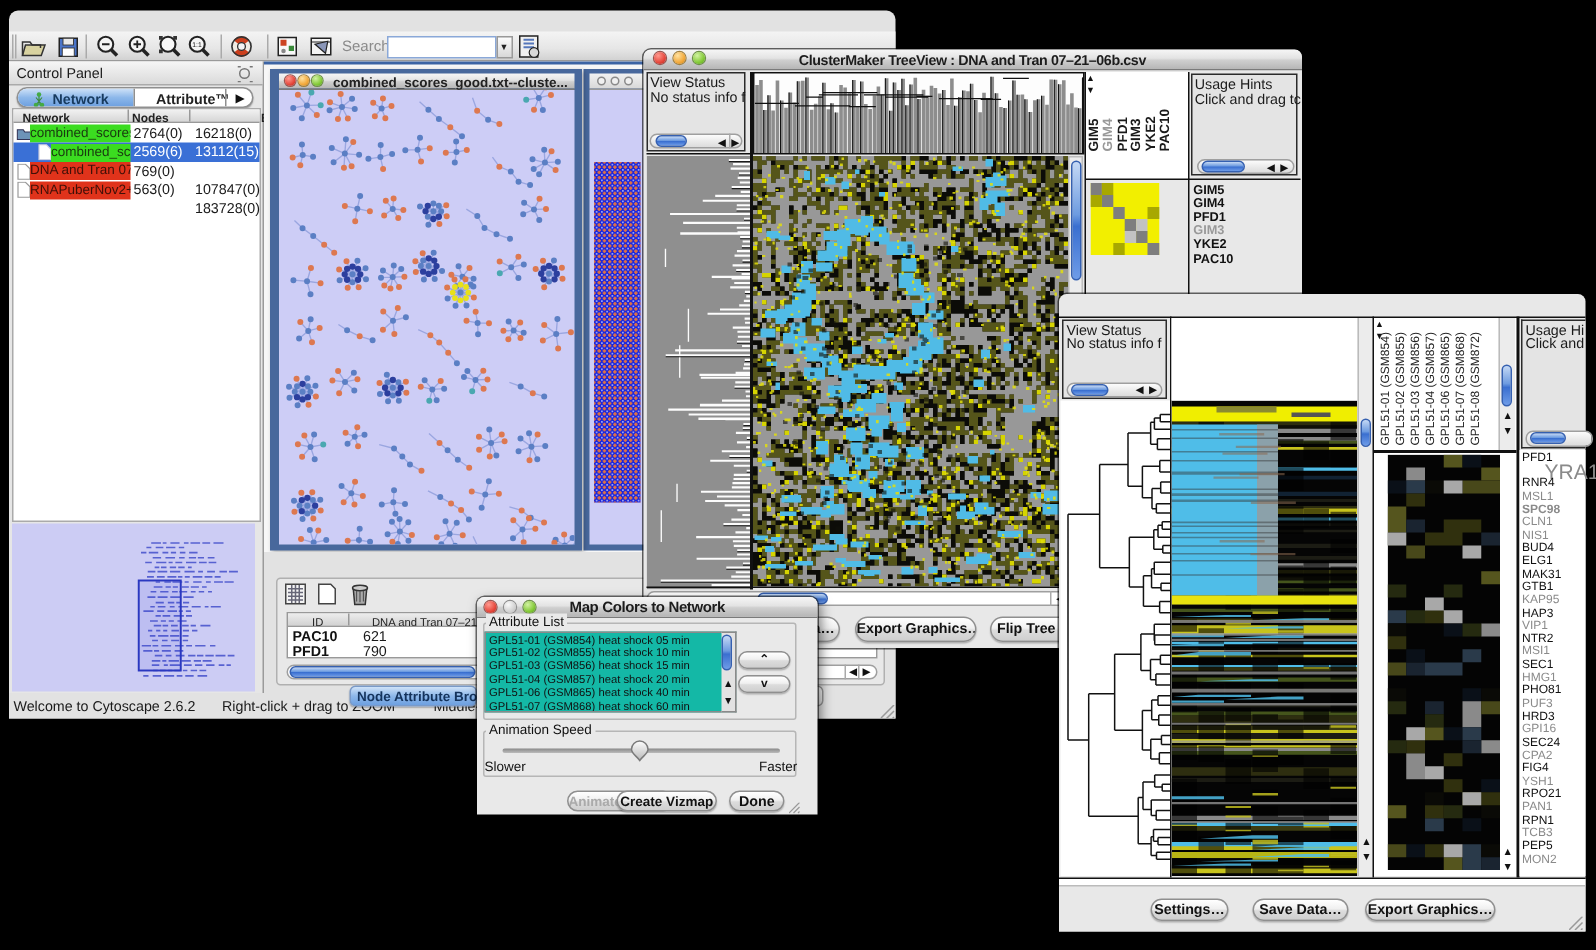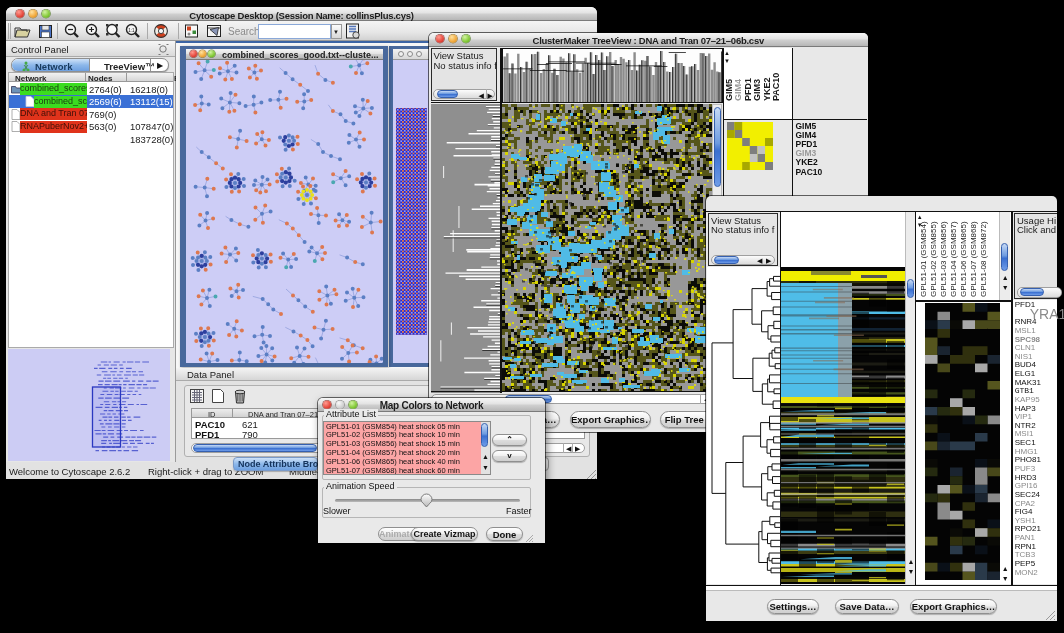--- a/index.html
+++ b/index.html
@@ -35,26 +35,20 @@
   .t9 { font-size:9px; color:#1a1a1a; }
   .t8 { font-size:8px; color:#1a1a1a; }
   .rot { transform:rotate(-90deg); transform-origin:left bottom; white-space:nowrap; }
 </style>
 </head>
 <body>
 
 <div class="abs" style="left:6px; top:7px; width:591px; height:472px; background:#e2e2e2;
   border-radius:6px 6px 0 0; box-shadow:0 0 0 1px rgba(0,0,0,0.55);">
 
-  <div class="tbar lights abs" style="left:0; top:0; width:100%; height:14px; border-radius:6px 6px 0 0;">
-    <i class="lr" style="left:10px;"></i>
-      <i class="lo" style="left:23px;"></i>
-      <i class="lg" style="left:36px;"></i>
-    <div class="tbar-title" style="padding-top:2.5px;">Cytoscape Desktop (Session Name: collinsPlus.cys)</div>
-  </div>
 
   <div class="abs" style="left:0; top:14px; width:100%; height:20px;
     background:linear-gradient(#f4f4f4,#e6e6e6 60%,#d2d2d2); border-bottom:1px solid #9a9a9a;">
     <svg class="abs" style="left:0;top:0" width="591" height="20" viewBox="0 0 591 20">
       <g stroke="#aaa" stroke-width="1">
           <path d="M2.5 2v16M4.5 2v16M51.5 2v16M141.5 2v16M172.5 2v16"></path>
         </g>
 
       <g transform="translate(8,4)">
         <path d="M1 12L3 5h13l-2.5 7z" fill="#d8d2a0" stroke="#333" stroke-width="1"></path>
@@ -150,21 +144,21 @@
       <div class="abs" style="left:0; top:0; width:78px; height:100%;
         background:linear-gradient(#cfe2f8,#8db8ea 50%,#6ea0e0); border-right:1px solid #8f8f8f;">
         <svg class="abs" style="left:9px; top:2px;" width="11" height="11">
           <path d="M5 2v7M3 4l4 5M7 4L3 9" stroke="#3a8a3a" stroke-width="0.8"></path>
           <circle cx="5" cy="2" r="1.5" fill="#44aa44"></circle>
             <circle cx="3" cy="9" r="1.5" fill="#44aa44"></circle>
             <circle cx="7" cy="9" r="1.5" fill="#44aa44"></circle>
         </svg>
         <span style="position:absolute; left:23px; top:2px; font-size:9.5px; font-weight:bold; color:#173a5e;">Network</span>
       </div>
-      <span style="position:absolute; left:92px; top:2px; font-size:9.5px; font-weight:bold; color:#222;">TreeView™</span>
+      <span style="position:absolute; left:92px; top:2px; font-size:9.5px; font-weight:bold; color:#222;">Attribute™</span>
       <div class="abs" style="left:138px; top:0; width:20px; height:100%; border-left:1px solid #8f8f8f;">
         <span style="position:absolute; left:6px; top:2.5px; font-size:8px; color:#111;">▶</span>
       </div>
     </div>
 
     <div class="abs" style="left:2px; top:31px; width:166px; height:276px; background:#fff; border:1px solid #aaa;">
       <div class="abs" style="left:0; top:0; width:100%; height:8.5px;
         background:linear-gradient(#f2f2f2,#d6d6d6); border-bottom:1px solid #999;">
         <span style="position:absolute; left:6px; top:0.5px; font-size:8px; font-weight:bold; color:#222;">Network</span>
         <span style="position:absolute; left:79px; top:0.5px; font-size:8px; font-weight:bold; color:#222;">Nodes</span>
@@ -245,23 +239,20 @@
           <path d="M15.2 18.9m-2.0,0a2.0,2.0 0 1,0 4.0,0a2.0,2.0 0 1,0 -4.0,0M9.5 12.0m-2.0,0a2.0,2.0 0 1,0 4.0,0a2.0,2.0 0 1,0 -4.0,0M18.6 10.3m-2.0,0a2.0,2.0 0 1,0 4.0,0a2.0,2.0 0 1,0 -4.0,0M50.5 12.6m-2.0,0a2.0,2.0 0 1,0 4.0,0a2.0,2.0 0 1,0 -4.0,0M33.7 13.5m-2.0,0a2.0,2.0 0 1,0 4.0,0a2.0,2.0 0 1,0 -4.0,0M48.7 5.8m-2.0,0a2.0,2.0 0 1,0 4.0,0a2.0,2.0 0 1,0 -4.0,0M42.0 11.3m-2.0,0a2.0,2.0 0 1,0 4.0,0a2.0,2.0 0 1,0 -4.0,0M68.4 12.4m-2.0,0a2.0,2.0 0 1,0 4.0,0a2.0,2.0 0 1,0 -4.0,0M99.6 13.1m-2.0,0a2.0,2.0 0 1,0 4.0,0a2.0,2.0 0 1,0 -4.0,0M106.6 19.3m-2.0,0a2.0,2.0 0 1,0 4.0,0a2.0,2.0 0 1,0 -4.0,0M122.0 30.9m-2.0,0a2.0,2.0 0 1,0 4.0,0a2.0,2.0 0 1,0 -4.0,0M139.4 19.9m-2.0,0a2.0,2.0 0 1,0 4.0,0a2.0,2.0 0 1,0 -4.0,0M175.9 13.3m-2.0,0a2.0,2.0 0 1,0 4.0,0a2.0,2.0 0 1,0 -4.0,0M168.9 -2.0m-2.0,0a2.0,2.0 0 1,0 4.0,0a2.0,2.0 0 1,0 -4.0,0M173.2 5.3m-2.0,0a2.0,2.0 0 1,0 4.0,0a2.0,2.0 0 1,0 -4.0,0M22.7 44.5m-2.0,0a2.0,2.0 0 1,0 4.0,0a2.0,2.0 0 1,0 -4.0,0M15.3 36.4m-2.0,0a2.0,2.0 0 1,0 4.0,0a2.0,2.0 0 1,0 -4.0,0M15.8 43.4m-2.0,0a2.0,2.0 0 1,0 4.0,0a2.0,2.0 0 1,0 -4.0,0M53.4 43.2m-2.0,0a2.0,2.0 0 1,0 4.0,0a2.0,2.0 0 1,0 -4.0,0M36.4 48.2m-2.0,0a2.0,2.0 0 1,0 4.0,0a2.0,2.0 0 1,0 -4.0,0M35.2 38.6m-2.0,0a2.0,2.0 0 1,0 4.0,0a2.0,2.0 0 1,0 -4.0,0M44.6 32.9m-2.0,0a2.0,2.0 0 1,0 4.0,0a2.0,2.0 0 1,0 -4.0,0M43.9 42.4m-2.0,0a2.0,2.0 0 1,0 4.0,0a2.0,2.0 0 1,0 -4.0,0M75.4 42.6m-2.0,0a2.0,2.0 0 1,0 4.0,0a2.0,2.0 0 1,0 -4.0,0M59.6 45.9m-2.0,0a2.0,2.0 0 1,0 4.0,0a2.0,2.0 0 1,0 -4.0,0M67.8 36.6m-2.0,0a2.0,2.0 0 1,0 4.0,0a2.0,2.0 0 1,0 -4.0,0M67.6 44.7m-2.0,0a2.0,2.0 0 1,0 4.0,0a2.0,2.0 0 1,0 -4.0,0M84.2 40.1m-2.0,0a2.0,2.0 0 1,0 4.0,0a2.0,2.0 0 1,0 -4.0,0M94.0 31.8m-2.0,0a2.0,2.0 0 1,0 4.0,0a2.0,2.0 0 1,0 -4.0,0M92.4 39.8m-2.0,0a2.0,2.0 0 1,0 4.0,0a2.0,2.0 0 1,0 -4.0,0M117.2 48.3m-2.0,0a2.0,2.0 0 1,0 4.0,0a2.0,2.0 0 1,0 -4.0,0M118.1 34.3m-2.0,0a2.0,2.0 0 1,0 4.0,0a2.0,2.0 0 1,0 -4.0,0M118.3 41.4m-2.0,0a2.0,2.0 0 1,0 4.0,0a2.0,2.0 0 1,0 -4.0,0M154.5 54.3m-2.0,0a2.0,2.0 0 1,0 4.0,0a2.0,2.0 0 1,0 -4.0,0M159.7 61.1m-2.0,0a2.0,2.0 0 1,0 4.0,0a2.0,2.0 0 1,0 -4.0,0M167.4 63.4m-2.0,0a2.0,2.0 0 1,0 4.0,0a2.0,2.0 0 1,0 -4.0,0M185.9 47.9m-2.0,0a2.0,2.0 0 1,0 4.0,0a2.0,2.0 0 1,0 -4.0,0M173.4 56.1m-2.0,0a2.0,2.0 0 1,0 4.0,0a2.0,2.0 0 1,0 -4.0,0M169.8 52.6m-2.0,0a2.0,2.0 0 1,0 4.0,0a2.0,2.0 0 1,0 -4.0,0M169.0 46.2m-2.0,0a2.0,2.0 0 1,0 4.0,0a2.0,2.0 0 1,0 -4.0,0M176.8 39.8m-2.0,0a2.0,2.0 0 1,0 4.0,0a2.0,2.0 0 1,0 -4.0,0M177.3 48.4m-2.0,0a2.0,2.0 0 1,0 4.0,0a2.0,2.0 0 1,0 -4.0,0M15.7 92.1m-2.0,0a2.0,2.0 0 1,0 4.0,0a2.0,2.0 0 1,0 -4.0,0M22.8 97.3m-2.0,0a2.0,2.0 0 1,0 4.0,0a2.0,2.0 0 1,0 -4.0,0M54.1 70.7m-2.0,0a2.0,2.0 0 1,0 4.0,0a2.0,2.0 0 1,0 -4.0,0M52.2 79.1m-2.0,0a2.0,2.0 0 1,0 4.0,0a2.0,2.0 0 1,0 -4.0,0M75.8 79.3m-2.0,0a2.0,2.0 0 1,0 4.0,0a2.0,2.0 0 1,0 -4.0,0M108.1 80.8m-2.0,0a2.0,2.0 0 1,0 4.0,0a2.0,2.0 0 1,0 -4.0,0M99.6 89.8m-2.0,0a2.0,2.0 0 1,0 4.0,0a2.0,2.0 0 1,0 -4.0,0M99.2 84.5m-2.0,0a2.0,2.0 0 1,0 4.0,0a2.0,2.0 0 1,0 -4.0,0M94.0 77.6m-2.0,0a2.0,2.0 0 1,0 4.0,0a2.0,2.0 0 1,0 -4.0,0M102.9 75.6m-2.0,0a2.0,2.0 0 1,0 4.0,0a2.0,2.0 0 1,0 -4.0,0M106.6 77.2m-2.0,0a2.0,2.0 0 1,0 4.0,0a2.0,2.0 0 1,0 -4.0,0M102.9 80.8m-2.0,0a2.0,2.0 0 1,0 4.0,0a2.0,2.0 0 1,0 -4.0,0M132.2 84.0m-2.0,0a2.0,2.0 0 1,0 4.0,0a2.0,2.0 0 1,0 -4.0,0M137.0 92.0m-2.0,0a2.0,2.0 0 1,0 4.0,0a2.0,2.0 0 1,0 -4.0,0M145.0 96.1m-2.0,0a2.0,2.0 0 1,0 4.0,0a2.0,2.0 0 1,0 -4.0,0M154.0 99.2m-2.0,0a2.0,2.0 0 1,0 4.0,0a2.0,2.0 0 1,0 -4.0,0M173.5 86.7m-2.0,0a2.0,2.0 0 1,0 4.0,0a2.0,2.0 0 1,0 -4.0,0M162.8 82.8m-2.0,0a2.0,2.0 0 1,0 4.0,0a2.0,2.0 0 1,0 -4.0,0M163.4 75.1m-2.0,0a2.0,2.0 0 1,0 4.0,0a2.0,2.0 0 1,0 -4.0,0M170.0 79.6m-2.0,0a2.0,2.0 0 1,0 4.0,0a2.0,2.0 0 1,0 -4.0,0M21.0 136.2m-2.0,0a2.0,2.0 0 1,0 4.0,0a2.0,2.0 0 1,0 -4.0,0M9.6 126.8m-2.0,0a2.0,2.0 0 1,0 4.0,0a2.0,2.0 0 1,0 -4.0,0M18.7 127.5m-2.0,0a2.0,2.0 0 1,0 4.0,0a2.0,2.0 0 1,0 -4.0,0M58.0 126.1m-2.0,0a2.0,2.0 0 1,0 4.0,0a2.0,2.0 0 1,0 -4.0,0M49.0 128.1m-2.0,0a2.0,2.0 0 1,0 4.0,0a2.0,2.0 0 1,0 -4.0,0M40.4 126.9m-2.0,0a2.0,2.0 0 1,0 4.0,0a2.0,2.0 0 1,0 -4.0,0M52.3 113.9m-2.0,0a2.0,2.0 0 1,0 4.0,0a2.0,2.0 0 1,0 -4.0,0M57.7 118.9m-2.0,0a2.0,2.0 0 1,0 4.0,0a2.0,2.0 0 1,0 -4.0,0M49.0 122.9m-2.0,0a2.0,2.0 0 1,0 4.0,0a2.0,2.0 0 1,0 -4.0,0M68.0 125.1m-2.0,0a2.0,2.0 0 1,0 4.0,0a2.0,2.0 0 1,0 -4.0,0M69.3 120.4m-2.0,0a2.0,2.0 0 1,0 4.0,0a2.0,2.0 0 1,0 -4.0,0M76.5 117.0m-2.0,0a2.0,2.0 0 1,0 4.0,0a2.0,2.0 0 1,0 -4.0,0M81.5 119.4m-2.0,0a2.0,2.0 0 1,0 4.0,0a2.0,2.0 0 1,0 -4.0,0M75.8 124.7m-2.0,0a2.0,2.0 0 1,0 4.0,0a2.0,2.0 0 1,0 -4.0,0M108.7 120.7m-2.0,0a2.0,2.0 0 1,0 4.0,0a2.0,2.0 0 1,0 -4.0,0M103.8 126.0m-2.0,0a2.0,2.0 0 1,0 4.0,0a2.0,2.0 0 1,0 -4.0,0M96.6 126.3m-2.0,0a2.0,2.0 0 1,0 4.0,0a2.0,2.0 0 1,0 -4.0,0M94.6 117.4m-2.0,0a2.0,2.0 0 1,0 4.0,0a2.0,2.0 0 1,0 -4.0,0M96.1 113.7m-2.0,0a2.0,2.0 0 1,0 4.0,0a2.0,2.0 0 1,0 -4.0,0M103.1 108.5m-2.0,0a2.0,2.0 0 1,0 4.0,0a2.0,2.0 0 1,0 -4.0,0M99.8 117.4m-2.0,0a2.0,2.0 0 1,0 4.0,0a2.0,2.0 0 1,0 -4.0,0M129.7 125.8m-2.0,0a2.0,2.0 0 1,0 4.0,0a2.0,2.0 0 1,0 -4.0,0M127.7 129.7m-2.0,0a2.0,2.0 0 1,0 4.0,0a2.0,2.0 0 1,0 -4.0,0M118.2 130.8m-2.0,0a2.0,2.0 0 1,0 4.0,0a2.0,2.0 0 1,0 -4.0,0M119.7 117.5m-2.0,0a2.0,2.0 0 1,0 4.0,0a2.0,2.0 0 1,0 -4.0,0M122.3 124.5m-2.0,0a2.0,2.0 0 1,0 4.0,0a2.0,2.0 0 1,0 -4.0,0M163.2 116.3m-2.0,0a2.0,2.0 0 1,0 4.0,0a2.0,2.0 0 1,0 -4.0,0M159.6 125.3m-2.0,0a2.0,2.0 0 1,0 4.0,0a2.0,2.0 0 1,0 -4.0,0M154.8 118.2m-2.0,0a2.0,2.0 0 1,0 4.0,0a2.0,2.0 0 1,0 -4.0,0M180.0 127.7m-2.0,0a2.0,2.0 0 1,0 4.0,0a2.0,2.0 0 1,0 -4.0,0M183.3 113.6m-2.0,0a2.0,2.0 0 1,0 4.0,0a2.0,2.0 0 1,0 -4.0,0M180.0 122.5m-2.0,0a2.0,2.0 0 1,0 4.0,0a2.0,2.0 0 1,0 -4.0,0M13.4 165.6m-2.0,0a2.0,2.0 0 1,0 4.0,0a2.0,2.0 0 1,0 -4.0,0M21.1 152.9m-2.0,0a2.0,2.0 0 1,0 4.0,0a2.0,2.0 0 1,0 -4.0,0M19.5 160.6m-2.0,0a2.0,2.0 0 1,0 4.0,0a2.0,2.0 0 1,0 -4.0,0M45.4 160.1m-2.0,0a2.0,2.0 0 1,0 4.0,0a2.0,2.0 0 1,0 -4.0,0M62.4 166.8m-2.0,0a2.0,2.0 0 1,0 4.0,0a2.0,2.0 0 1,0 -4.0,0M84.6 151.5m-2.0,0a2.0,2.0 0 1,0 4.0,0a2.0,2.0 0 1,0 -4.0,0M76.0 153.8m-2.0,0a2.0,2.0 0 1,0 4.0,0a2.0,2.0 0 1,0 -4.0,0M118.6 182.1m-2.0,0a2.0,2.0 0 1,0 4.0,0a2.0,2.0 0 1,0 -4.0,0M132.7 162.9m-2.0,0a2.0,2.0 0 1,0 4.0,0a2.0,2.0 0 1,0 -4.0,0M132.4 155.3m-2.0,0a2.0,2.0 0 1,0 4.0,0a2.0,2.0 0 1,0 -4.0,0M163.1 161.8m-2.0,0a2.0,2.0 0 1,0 4.0,0a2.0,2.0 0 1,0 -4.0,0M153.1 154.3m-2.0,0a2.0,2.0 0 1,0 4.0,0a2.0,2.0 0 1,0 -4.0,0M156.4 160.3m-2.0,0a2.0,2.0 0 1,0 4.0,0a2.0,2.0 0 1,0 -4.0,0M185.6 152.7m-2.0,0a2.0,2.0 0 1,0 4.0,0a2.0,2.0 0 1,0 -4.0,0M184.8 162.6m-2.0,0a2.0,2.0 0 1,0 4.0,0a2.0,2.0 0 1,0 -4.0,0M20.9 201.1m-2.0,0a2.0,2.0 0 1,0 4.0,0a2.0,2.0 0 1,0 -4.0,0M12.4 210.1m-2.0,0a2.0,2.0 0 1,0 4.0,0a2.0,2.0 0 1,0 -4.0,0M7.0 205.1m-2.0,0a2.0,2.0 0 1,0 4.0,0a2.0,2.0 0 1,0 -4.0,0M10.5 201.1m-2.0,0a2.0,2.0 0 1,0 4.0,0a2.0,2.0 0 1,0 -4.0,0M6.7 197.9m-2.0,0a2.0,2.0 0 1,0 4.0,0a2.0,2.0 0 1,0 -4.0,0M12.0 197.5m-2.0,0a2.0,2.0 0 1,0 4.0,0a2.0,2.0 0 1,0 -4.0,0M18.9 192.2m-2.0,0a2.0,2.0 0 1,0 4.0,0a2.0,2.0 0 1,0 -4.0,0M19.3 197.5m-2.0,0a2.0,2.0 0 1,0 4.0,0a2.0,2.0 0 1,0 -4.0,0M24.3 197.1m-2.0,0a2.0,2.0 0 1,0 4.0,0a2.0,2.0 0 1,0 -4.0,0M15.7 201.1m-2.0,0a2.0,2.0 0 1,0 4.0,0a2.0,2.0 0 1,0 -4.0,0M50.2 200.4m-2.0,0a2.0,2.0 0 1,0 4.0,0a2.0,2.0 0 1,0 -4.0,0M49.9 188.5m-2.0,0a2.0,2.0 0 1,0 4.0,0a2.0,2.0 0 1,0 -4.0,0M44.0 194.6m-2.0,0a2.0,2.0 0 1,0 4.0,0a2.0,2.0 0 1,0 -4.0,0M79.9 207.2m-2.0,0a2.0,2.0 0 1,0 4.0,0a2.0,2.0 0 1,0 -4.0,0M75.9 203.7m-2.0,0a2.0,2.0 0 1,0 4.0,0a2.0,2.0 0 1,0 -4.0,0M72.7 207.5m-2.0,0a2.0,2.0 0 1,0 4.0,0a2.0,2.0 0 1,0 -4.0,0M67.3 202.6m-2.0,0a2.0,2.0 0 1,0 4.0,0a2.0,2.0 0 1,0 -4.0,0M72.3 194.9m-2.0,0a2.0,2.0 0 1,0 4.0,0a2.0,2.0 0 1,0 -4.0,0M71.9 189.9m-2.0,0a2.0,2.0 0 1,0 4.0,0a2.0,2.0 0 1,0 -4.0,0M79.6 194.9m-2.0,0a2.0,2.0 0 1,0 4.0,0a2.0,2.0 0 1,0 -4.0,0M75.9 198.5m-2.0,0a2.0,2.0 0 1,0 4.0,0a2.0,2.0 0 1,0 -4.0,0M110.1 199.1m-2.0,0a2.0,2.0 0 1,0 4.0,0a2.0,2.0 0 1,0 -4.0,0M105.1 206.9m-2.0,0a2.0,2.0 0 1,0 4.0,0a2.0,2.0 0 1,0 -4.0,0M97.1 193.5m-2.0,0a2.0,2.0 0 1,0 4.0,0a2.0,2.0 0 1,0 -4.0,0M102.2 199.6m-2.0,0a2.0,2.0 0 1,0 4.0,0a2.0,2.0 0 1,0 -4.0,0M123.3 191.4m-2.0,0a2.0,2.0 0 1,0 4.0,0a2.0,2.0 0 1,0 -4.0,0M125.6 187.4m-2.0,0a2.0,2.0 0 1,0 4.0,0a2.0,2.0 0 1,0 -4.0,0M131.0 193.3m-2.0,0a2.0,2.0 0 1,0 4.0,0a2.0,2.0 0 1,0 -4.0,0M161.1 197.6m-2.0,0a2.0,2.0 0 1,0 4.0,0a2.0,2.0 0 1,0 -4.0,0M176.8 204.3m-2.0,0a2.0,2.0 0 1,0 4.0,0a2.0,2.0 0 1,0 -4.0,0M23.8 246.1m-2.0,0a2.0,2.0 0 1,0 4.0,0a2.0,2.0 0 1,0 -4.0,0M23.4 229.7m-2.0,0a2.0,2.0 0 1,0 4.0,0a2.0,2.0 0 1,0 -4.0,0M21.0 238.0m-2.0,0a2.0,2.0 0 1,0 4.0,0a2.0,2.0 0 1,0 -4.0,0M57.0 229.9m-2.0,0a2.0,2.0 0 1,0 4.0,0a2.0,2.0 0 1,0 -4.0,0M45.7 235.9m-2.0,0a2.0,2.0 0 1,0 4.0,0a2.0,2.0 0 1,0 -4.0,0M50.5 231.2m-2.0,0a2.0,2.0 0 1,0 4.0,0a2.0,2.0 0 1,0 -4.0,0M76.7 239.0m-2.0,0a2.0,2.0 0 1,0 4.0,0a2.0,2.0 0 1,0 -4.0,0M82.2 244.3m-2.0,0a2.0,2.0 0 1,0 4.0,0a2.0,2.0 0 1,0 -4.0,0M87.3 249.6m-2.0,0a2.0,2.0 0 1,0 4.0,0a2.0,2.0 0 1,0 -4.0,0M112.4 240.2m-2.0,0a2.0,2.0 0 1,0 4.0,0a2.0,2.0 0 1,0 -4.0,0M119.2 246.5m-2.0,0a2.0,2.0 0 1,0 4.0,0a2.0,2.0 0 1,0 -4.0,0M144.9 243.7m-2.0,0a2.0,2.0 0 1,0 4.0,0a2.0,2.0 0 1,0 -4.0,0M140.2 226.4m-2.0,0a2.0,2.0 0 1,0 4.0,0a2.0,2.0 0 1,0 -4.0,0M141.4 235.4m-2.0,0a2.0,2.0 0 1,0 4.0,0a2.0,2.0 0 1,0 -4.0,0M177.5 237.3m-2.0,0a2.0,2.0 0 1,0 4.0,0a2.0,2.0 0 1,0 -4.0,0M172.2 246.1m-2.0,0a2.0,2.0 0 1,0 4.0,0a2.0,2.0 0 1,0 -4.0,0M159.7 240.8m-2.0,0a2.0,2.0 0 1,0 4.0,0a2.0,2.0 0 1,0 -4.0,0M161.0 232.4m-2.0,0a2.0,2.0 0 1,0 4.0,0a2.0,2.0 0 1,0 -4.0,0M166.7 228.8m-2.0,0a2.0,2.0 0 1,0 4.0,0a2.0,2.0 0 1,0 -4.0,0M168.3 237.8m-2.0,0a2.0,2.0 0 1,0 4.0,0a2.0,2.0 0 1,0 -4.0,0M22.6 280.8m-2.0,0a2.0,2.0 0 1,0 4.0,0a2.0,2.0 0 1,0 -4.0,0M18.9 282.3m-2.0,0a2.0,2.0 0 1,0 4.0,0a2.0,2.0 0 1,0 -4.0,0M15.7 286.0m-2.0,0a2.0,2.0 0 1,0 4.0,0a2.0,2.0 0 1,0 -4.0,0M13.7 277.1m-2.0,0a2.0,2.0 0 1,0 4.0,0a2.0,2.0 0 1,0 -4.0,0M10.0 273.8m-2.0,0a2.0,2.0 0 1,0 4.0,0a2.0,2.0 0 1,0 -4.0,0M22.6 273.4m-2.0,0a2.0,2.0 0 1,0 4.0,0a2.0,2.0 0 1,0 -4.0,0M27.5 273.1m-2.0,0a2.0,2.0 0 1,0 4.0,0a2.0,2.0 0 1,0 -4.0,0M18.9 277.1m-2.0,0a2.0,2.0 0 1,0 4.0,0a2.0,2.0 0 1,0 -4.0,0M41.7 264.0m-2.0,0a2.0,2.0 0 1,0 4.0,0a2.0,2.0 0 1,0 -4.0,0M48.2 268.8m-2.0,0a2.0,2.0 0 1,0 4.0,0a2.0,2.0 0 1,0 -4.0,0M84.0 276.0m-2.0,0a2.0,2.0 0 1,0 4.0,0a2.0,2.0 0 1,0 -4.0,0M77.6 282.5m-2.0,0a2.0,2.0 0 1,0 4.0,0a2.0,2.0 0 1,0 -4.0,0M68.5 276.3m-2.0,0a2.0,2.0 0 1,0 4.0,0a2.0,2.0 0 1,0 -4.0,0M76.7 266.9m-2.0,0a2.0,2.0 0 1,0 4.0,0a2.0,2.0 0 1,0 -4.0,0M76.2 274.8m-2.0,0a2.0,2.0 0 1,0 4.0,0a2.0,2.0 0 1,0 -4.0,0M107.5 271.4m-2.0,0a2.0,2.0 0 1,0 4.0,0a2.0,2.0 0 1,0 -4.0,0M126.6 286.3m-2.0,0a2.0,2.0 0 1,0 4.0,0a2.0,2.0 0 1,0 -4.0,0M135.1 278.5m-2.0,0a2.0,2.0 0 1,0 4.0,0a2.0,2.0 0 1,0 -4.0,0M139.9 260.8m-2.0,0a2.0,2.0 0 1,0 4.0,0a2.0,2.0 0 1,0 -4.0,0M137.5 269.7m-2.0,0a2.0,2.0 0 1,0 4.0,0a2.0,2.0 0 1,0 -4.0,0M167.8 285.2m-2.0,0a2.0,2.0 0 1,0 4.0,0a2.0,2.0 0 1,0 -4.0,0M31.5 300.0m-2.0,0a2.0,2.0 0 1,0 4.0,0a2.0,2.0 0 1,0 -4.0,0M17.9 308.6m-2.0,0a2.0,2.0 0 1,0 4.0,0a2.0,2.0 0 1,0 -4.0,0M20.6 293.4m-2.0,0a2.0,2.0 0 1,0 4.0,0a2.0,2.0 0 1,0 -4.0,0M23.1 301.7m-2.0,0a2.0,2.0 0 1,0 4.0,0a2.0,2.0 0 1,0 -4.0,0M60.7 301.2m-2.0,0a2.0,2.0 0 1,0 4.0,0a2.0,2.0 0 1,0 -4.0,0M53.8 292.5m-2.0,0a2.0,2.0 0 1,0 4.0,0a2.0,2.0 0 1,0 -4.0,0M53.3 300.0m-2.0,0a2.0,2.0 0 1,0 4.0,0a2.0,2.0 0 1,0 -4.0,0M86.3 300.5m-2.0,0a2.0,2.0 0 1,0 4.0,0a2.0,2.0 0 1,0 -4.0,0M79.2 302.6m-2.0,0a2.0,2.0 0 1,0 4.0,0a2.0,2.0 0 1,0 -4.0,0M72.4 296.1m-2.0,0a2.0,2.0 0 1,0 4.0,0a2.0,2.0 0 1,0 -4.0,0M75.3 287.9m-2.0,0a2.0,2.0 0 1,0 4.0,0a2.0,2.0 0 1,0 -4.0,0M80.4 286.0m-2.0,0a2.0,2.0 0 1,0 4.0,0a2.0,2.0 0 1,0 -4.0,0M86.2 288.2m-2.0,0a2.0,2.0 0 1,0 4.0,0a2.0,2.0 0 1,0 -4.0,0M80.6 294.4m-2.0,0a2.0,2.0 0 1,0 4.0,0a2.0,2.0 0 1,0 -4.0,0M117.4 303.9m-2.0,0a2.0,2.0 0 1,0 4.0,0a2.0,2.0 0 1,0 -4.0,0M108.2 302.8m-2.0,0a2.0,2.0 0 1,0 4.0,0a2.0,2.0 0 1,0 -4.0,0M111.0 287.5m-2.0,0a2.0,2.0 0 1,0 4.0,0a2.0,2.0 0 1,0 -4.0,0M118.5 288.5m-2.0,0a2.0,2.0 0 1,0 4.0,0a2.0,2.0 0 1,0 -4.0,0M113.7 295.9m-2.0,0a2.0,2.0 0 1,0 4.0,0a2.0,2.0 0 1,0 -4.0,0M140.6 310.5m-2.0,0a2.0,2.0 0 1,0 4.0,0a2.0,2.0 0 1,0 -4.0,0M145.1 316.8m-2.0,0a2.0,2.0 0 1,0 4.0,0a2.0,2.0 0 1,0 -4.0,0M152.8 321.2m-2.0,0a2.0,2.0 0 1,0 4.0,0a2.0,2.0 0 1,0 -4.0,0M156.0 298.8m-2.0,0a2.0,2.0 0 1,0 4.0,0a2.0,2.0 0 1,0 -4.0,0M162.3 293.0m-2.0,0a2.0,2.0 0 1,0 4.0,0a2.0,2.0 0 1,0 -4.0,0M197.6 304.2m-2.0,0a2.0,2.0 0 1,0 4.0,0a2.0,2.0 0 1,0 -4.0,0M192.6 310.4m-2.0,0a2.0,2.0 0 1,0 4.0,0a2.0,2.0 0 1,0 -4.0,0M184.9 308.0m-2.0,0a2.0,2.0 0 1,0 4.0,0a2.0,2.0 0 1,0 -4.0,0M184.4 299.8m-2.0,0a2.0,2.0 0 1,0 4.0,0a2.0,2.0 0 1,0 -4.0,0M195.7 298.7m-2.0,0a2.0,2.0 0 1,0 4.0,0a2.0,2.0 0 1,0 -4.0,0M190.5 303.6m-2.0,0a2.0,2.0 0 1,0 4.0,0a2.0,2.0 0 1,0 -4.0,0M125.0 143.6m-2.0,0a2.0,2.0 0 1,0 4.0,0a2.0,2.0 0 1,0 -4.0,0M117.7 143.9m-2.0,0a2.0,2.0 0 1,0 4.0,0a2.0,2.0 0 1,0 -4.0,0M112.4 139.0m-2.0,0a2.0,2.0 0 1,0 4.0,0a2.0,2.0 0 1,0 -4.0,0M129.6 131.0m-2.0,0a2.0,2.0 0 1,0 4.0,0a2.0,2.0 0 1,0 -4.0,0M121.0 135.0m-2.0,0a2.0,2.0 0 1,0 4.0,0a2.0,2.0 0 1,0 -4.0,0" fill="#5b7fc4"></path>
           <path d="M25.2 16.7m-2.0,0a2.0,2.0 0 1,0 4.0,0a2.0,2.0 0 1,0 -4.0,0M12.6 3.2m-2.0,0a2.0,2.0 0 1,0 4.0,0a2.0,2.0 0 1,0 -4.0,0M45.9 19.0m-2.0,0a2.0,2.0 0 1,0 4.0,0a2.0,2.0 0 1,0 -4.0,0M39.3 19.4m-2.0,0a2.0,2.0 0 1,0 4.0,0a2.0,2.0 0 1,0 -4.0,0M34.0 8.2m-2.0,0a2.0,2.0 0 1,0 4.0,0a2.0,2.0 0 1,0 -4.0,0M41.1 2.7m-2.0,0a2.0,2.0 0 1,0 4.0,0a2.0,2.0 0 1,0 -4.0,0M75.0 10.6m-2.0,0a2.0,2.0 0 1,0 4.0,0a2.0,2.0 0 1,0 -4.0,0M70.9 18.8m-2.0,0a2.0,2.0 0 1,0 4.0,0a2.0,2.0 0 1,0 -4.0,0M63.9 17.5m-2.0,0a2.0,2.0 0 1,0 4.0,0a2.0,2.0 0 1,0 -4.0,0M62.8 8.5m-2.0,0a2.0,2.0 0 1,0 4.0,0a2.0,2.0 0 1,0 -4.0,0M69.3 5.7m-2.0,0a2.0,2.0 0 1,0 4.0,0a2.0,2.0 0 1,0 -4.0,0M114.2 24.8m-2.0,0a2.0,2.0 0 1,0 4.0,0a2.0,2.0 0 1,0 -4.0,0M132.1 13.8m-2.0,0a2.0,2.0 0 1,0 4.0,0a2.0,2.0 0 1,0 -4.0,0M146.9 22.7m-2.0,0a2.0,2.0 0 1,0 4.0,0a2.0,2.0 0 1,0 -4.0,0M181.3 3.3m-2.0,0a2.0,2.0 0 1,0 4.0,0a2.0,2.0 0 1,0 -4.0,0M170.0 13.1m-2.0,0a2.0,2.0 0 1,0 4.0,0a2.0,2.0 0 1,0 -4.0,0M177.8 -1.8m-2.0,0a2.0,2.0 0 1,0 4.0,0a2.0,2.0 0 1,0 -4.0,0M14.2 50.2m-2.0,0a2.0,2.0 0 1,0 4.0,0a2.0,2.0 0 1,0 -4.0,0M9.1 45.0m-2.0,0a2.0,2.0 0 1,0 4.0,0a2.0,2.0 0 1,0 -4.0,0M48.4 50.8m-2.0,0a2.0,2.0 0 1,0 4.0,0a2.0,2.0 0 1,0 -4.0,0M43.3 51.8m-2.0,0a2.0,2.0 0 1,0 4.0,0a2.0,2.0 0 1,0 -4.0,0M49.5 34.7m-2.0,0a2.0,2.0 0 1,0 4.0,0a2.0,2.0 0 1,0 -4.0,0M69.4 52.6m-2.0,0a2.0,2.0 0 1,0 4.0,0a2.0,2.0 0 1,0 -4.0,0M100.5 38.8m-2.0,0a2.0,2.0 0 1,0 4.0,0a2.0,2.0 0 1,0 -4.0,0M94.7 47.7m-2.0,0a2.0,2.0 0 1,0 4.0,0a2.0,2.0 0 1,0 -4.0,0M125.2 40.0m-2.0,0a2.0,2.0 0 1,0 4.0,0a2.0,2.0 0 1,0 -4.0,0M111.2 41.8m-2.0,0a2.0,2.0 0 1,0 4.0,0a2.0,2.0 0 1,0 -4.0,0M146.9 51.1m-2.0,0a2.0,2.0 0 1,0 4.0,0a2.0,2.0 0 1,0 -4.0,0M184.4 53.4m-2.0,0a2.0,2.0 0 1,0 4.0,0a2.0,2.0 0 1,0 -4.0,0M181.7 40.9m-2.0,0a2.0,2.0 0 1,0 4.0,0a2.0,2.0 0 1,0 -4.0,0M30.1 103.2m-2.0,0a2.0,2.0 0 1,0 4.0,0a2.0,2.0 0 1,0 -4.0,0M36.8 108.5m-2.0,0a2.0,2.0 0 1,0 4.0,0a2.0,2.0 0 1,0 -4.0,0M60.6 80.9m-2.0,0a2.0,2.0 0 1,0 4.0,0a2.0,2.0 0 1,0 -4.0,0M50.8 87.5m-2.0,0a2.0,2.0 0 1,0 4.0,0a2.0,2.0 0 1,0 -4.0,0M43.9 77.3m-2.0,0a2.0,2.0 0 1,0 4.0,0a2.0,2.0 0 1,0 -4.0,0M82.9 80.0m-2.0,0a2.0,2.0 0 1,0 4.0,0a2.0,2.0 0 1,0 -4.0,0M79.5 85.4m-2.0,0a2.0,2.0 0 1,0 4.0,0a2.0,2.0 0 1,0 -4.0,0M70.1 83.6m-2.0,0a2.0,2.0 0 1,0 4.0,0a2.0,2.0 0 1,0 -4.0,0M71.2 73.9m-2.0,0a2.0,2.0 0 1,0 4.0,0a2.0,2.0 0 1,0 -4.0,0M76.4 72.3m-2.0,0a2.0,2.0 0 1,0 4.0,0a2.0,2.0 0 1,0 -4.0,0M111.8 84.1m-2.0,0a2.0,2.0 0 1,0 4.0,0a2.0,2.0 0 1,0 -4.0,0M106.9 89.4m-2.0,0a2.0,2.0 0 1,0 4.0,0a2.0,2.0 0 1,0 -4.0,0M111.5 76.8m-2.0,0a2.0,2.0 0 1,0 4.0,0a2.0,2.0 0 1,0 -4.0,0M178.0 79.4m-2.0,0a2.0,2.0 0 1,0 4.0,0a2.0,2.0 0 1,0 -4.0,0M173.7 72.5m-2.0,0a2.0,2.0 0 1,0 4.0,0a2.0,2.0 0 1,0 -4.0,0M27.7 128.8m-2.0,0a2.0,2.0 0 1,0 4.0,0a2.0,2.0 0 1,0 -4.0,0M21.3 118.7m-2.0,0a2.0,2.0 0 1,0 4.0,0a2.0,2.0 0 1,0 -4.0,0M53.1 131.5m-2.0,0a2.0,2.0 0 1,0 4.0,0a2.0,2.0 0 1,0 -4.0,0M45.8 131.8m-2.0,0a2.0,2.0 0 1,0 4.0,0a2.0,2.0 0 1,0 -4.0,0M40.1 119.6m-2.0,0a2.0,2.0 0 1,0 4.0,0a2.0,2.0 0 1,0 -4.0,0M45.0 114.2m-2.0,0a2.0,2.0 0 1,0 4.0,0a2.0,2.0 0 1,0 -4.0,0M83.6 124.5m-2.0,0a2.0,2.0 0 1,0 4.0,0a2.0,2.0 0 1,0 -4.0,0M80.0 131.3m-2.0,0a2.0,2.0 0 1,0 4.0,0a2.0,2.0 0 1,0 -4.0,0M74.3 132.4m-2.0,0a2.0,2.0 0 1,0 4.0,0a2.0,2.0 0 1,0 -4.0,0M70.2 130.3m-2.0,0a2.0,2.0 0 1,0 4.0,0a2.0,2.0 0 1,0 -4.0,0M91.2 121.4m-2.0,0a2.0,2.0 0 1,0 4.0,0a2.0,2.0 0 1,0 -4.0,0M90.9 114.2m-2.0,0a2.0,2.0 0 1,0 4.0,0a2.0,2.0 0 1,0 -4.0,0M95.8 108.8m-2.0,0a2.0,2.0 0 1,0 4.0,0a2.0,2.0 0 1,0 -4.0,0M114.9 123.1m-2.0,0a2.0,2.0 0 1,0 4.0,0a2.0,2.0 0 1,0 -4.0,0M127.0 118.6m-2.0,0a2.0,2.0 0 1,0 4.0,0a2.0,2.0 0 1,0 -4.0,0M147.1 114.3m-2.0,0a2.0,2.0 0 1,0 4.0,0a2.0,2.0 0 1,0 -4.0,0M159.6 111.1m-2.0,0a2.0,2.0 0 1,0 4.0,0a2.0,2.0 0 1,0 -4.0,0M189.0 125.8m-2.0,0a2.0,2.0 0 1,0 4.0,0a2.0,2.0 0 1,0 -4.0,0M176.8 131.5m-2.0,0a2.0,2.0 0 1,0 4.0,0a2.0,2.0 0 1,0 -4.0,0M171.1 119.3m-2.0,0a2.0,2.0 0 1,0 4.0,0a2.0,2.0 0 1,0 -4.0,0M176.0 113.9m-2.0,0a2.0,2.0 0 1,0 4.0,0a2.0,2.0 0 1,0 -4.0,0M188.6 118.5m-2.0,0a2.0,2.0 0 1,0 4.0,0a2.0,2.0 0 1,0 -4.0,0M27.1 158.6m-2.0,0a2.0,2.0 0 1,0 4.0,0a2.0,2.0 0 1,0 -4.0,0M22.0 168.1m-2.0,0a2.0,2.0 0 1,0 4.0,0a2.0,2.0 0 1,0 -4.0,0M14.2 154.7m-2.0,0a2.0,2.0 0 1,0 4.0,0a2.0,2.0 0 1,0 -4.0,0M53.8 164.2m-2.0,0a2.0,2.0 0 1,0 4.0,0a2.0,2.0 0 1,0 -4.0,0M76.9 162.7m-2.0,0a2.0,2.0 0 1,0 4.0,0a2.0,2.0 0 1,0 -4.0,0M69.3 159.8m-2.0,0a2.0,2.0 0 1,0 4.0,0a2.0,2.0 0 1,0 -4.0,0M69.5 147.6m-2.0,0a2.0,2.0 0 1,0 4.0,0a2.0,2.0 0 1,0 -4.0,0M79.2 145.4m-2.0,0a2.0,2.0 0 1,0 4.0,0a2.0,2.0 0 1,0 -4.0,0M100.9 163.5m-2.0,0a2.0,2.0 0 1,0 4.0,0a2.0,2.0 0 1,0 -4.0,0M106.8 168.4m-2.0,0a2.0,2.0 0 1,0 4.0,0a2.0,2.0 0 1,0 -4.0,0M112.8 175.2m-2.0,0a2.0,2.0 0 1,0 4.0,0a2.0,2.0 0 1,0 -4.0,0M140.0 155.5m-2.0,0a2.0,2.0 0 1,0 4.0,0a2.0,2.0 0 1,0 -4.0,0M125.0 153.9m-2.0,0a2.0,2.0 0 1,0 4.0,0a2.0,2.0 0 1,0 -4.0,0M131.1 147.9m-2.0,0a2.0,2.0 0 1,0 4.0,0a2.0,2.0 0 1,0 -4.0,0M161.0 165.4m-2.0,0a2.0,2.0 0 1,0 4.0,0a2.0,2.0 0 1,0 -4.0,0M152.9 166.1m-2.0,0a2.0,2.0 0 1,0 4.0,0a2.0,2.0 0 1,0 -4.0,0M149.6 160.5m-2.0,0a2.0,2.0 0 1,0 4.0,0a2.0,2.0 0 1,0 -4.0,0M160.8 155.0m-2.0,0a2.0,2.0 0 1,0 4.0,0a2.0,2.0 0 1,0 -4.0,0M194.6 161.5m-2.0,0a2.0,2.0 0 1,0 4.0,0a2.0,2.0 0 1,0 -4.0,0M186.1 172.4m-2.0,0a2.0,2.0 0 1,0 4.0,0a2.0,2.0 0 1,0 -4.0,0M175.9 167.0m-2.0,0a2.0,2.0 0 1,0 4.0,0a2.0,2.0 0 1,0 -4.0,0M176.8 156.7m-2.0,0a2.0,2.0 0 1,0 4.0,0a2.0,2.0 0 1,0 -4.0,0M24.6 204.4m-2.0,0a2.0,2.0 0 1,0 4.0,0a2.0,2.0 0 1,0 -4.0,0M19.7 209.8m-2.0,0a2.0,2.0 0 1,0 4.0,0a2.0,2.0 0 1,0 -4.0,0M11.7 192.5m-2.0,0a2.0,2.0 0 1,0 4.0,0a2.0,2.0 0 1,0 -4.0,0M52.3 192.9m-2.0,0a2.0,2.0 0 1,0 4.0,0a2.0,2.0 0 1,0 -4.0,0M40.1 202.1m-2.0,0a2.0,2.0 0 1,0 4.0,0a2.0,2.0 0 1,0 -4.0,0M35.6 193.6m-2.0,0a2.0,2.0 0 1,0 4.0,0a2.0,2.0 0 1,0 -4.0,0M39.4 187.4m-2.0,0a2.0,2.0 0 1,0 4.0,0a2.0,2.0 0 1,0 -4.0,0M84.9 201.8m-2.0,0a2.0,2.0 0 1,0 4.0,0a2.0,2.0 0 1,0 -4.0,0M67.0 195.3m-2.0,0a2.0,2.0 0 1,0 4.0,0a2.0,2.0 0 1,0 -4.0,0M84.6 194.5m-2.0,0a2.0,2.0 0 1,0 4.0,0a2.0,2.0 0 1,0 -4.0,0M94.5 197.8m-2.0,0a2.0,2.0 0 1,0 4.0,0a2.0,2.0 0 1,0 -4.0,0M107.8 194.0m-2.0,0a2.0,2.0 0 1,0 4.0,0a2.0,2.0 0 1,0 -4.0,0M139.0 193.0m-2.0,0a2.0,2.0 0 1,0 4.0,0a2.0,2.0 0 1,0 -4.0,0M136.4 199.2m-2.0,0a2.0,2.0 0 1,0 4.0,0a2.0,2.0 0 1,0 -4.0,0M136.2 187.1m-2.0,0a2.0,2.0 0 1,0 4.0,0a2.0,2.0 0 1,0 -4.0,0M169.2 202.1m-2.0,0a2.0,2.0 0 1,0 4.0,0a2.0,2.0 0 1,0 -4.0,0M15.4 244.5m-2.0,0a2.0,2.0 0 1,0 4.0,0a2.0,2.0 0 1,0 -4.0,0M12.6 236.2m-2.0,0a2.0,2.0 0 1,0 4.0,0a2.0,2.0 0 1,0 -4.0,0M16.9 230.4m-2.0,0a2.0,2.0 0 1,0 4.0,0a2.0,2.0 0 1,0 -4.0,0M52.7 237.5m-2.0,0a2.0,2.0 0 1,0 4.0,0a2.0,2.0 0 1,0 -4.0,0M44.4 228.5m-2.0,0a2.0,2.0 0 1,0 4.0,0a2.0,2.0 0 1,0 -4.0,0M52.2 224.8m-2.0,0a2.0,2.0 0 1,0 4.0,0a2.0,2.0 0 1,0 -4.0,0M95.0 253.9m-2.0,0a2.0,2.0 0 1,0 4.0,0a2.0,2.0 0 1,0 -4.0,0M107.0 235.4m-2.0,0a2.0,2.0 0 1,0 4.0,0a2.0,2.0 0 1,0 -4.0,0M126.8 251.8m-2.0,0a2.0,2.0 0 1,0 4.0,0a2.0,2.0 0 1,0 -4.0,0M150.4 234.2m-2.0,0a2.0,2.0 0 1,0 4.0,0a2.0,2.0 0 1,0 -4.0,0M140.5 244.4m-2.0,0a2.0,2.0 0 1,0 4.0,0a2.0,2.0 0 1,0 -4.0,0M133.4 239.8m-2.0,0a2.0,2.0 0 1,0 4.0,0a2.0,2.0 0 1,0 -4.0,0M133.3 231.2m-2.0,0a2.0,2.0 0 1,0 4.0,0a2.0,2.0 0 1,0 -4.0,0M148.5 229.7m-2.0,0a2.0,2.0 0 1,0 4.0,0a2.0,2.0 0 1,0 -4.0,0M167.0 246.9m-2.0,0a2.0,2.0 0 1,0 4.0,0a2.0,2.0 0 1,0 -4.0,0M172.4 229.7m-2.0,0a2.0,2.0 0 1,0 4.0,0a2.0,2.0 0 1,0 -4.0,0M27.8 280.4m-2.0,0a2.0,2.0 0 1,0 4.0,0a2.0,2.0 0 1,0 -4.0,0M22.9 285.7m-2.0,0a2.0,2.0 0 1,0 4.0,0a2.0,2.0 0 1,0 -4.0,0M10.3 281.1m-2.0,0a2.0,2.0 0 1,0 4.0,0a2.0,2.0 0 1,0 -4.0,0M14.9 268.5m-2.0,0a2.0,2.0 0 1,0 4.0,0a2.0,2.0 0 1,0 -4.0,0M22.2 268.2m-2.0,0a2.0,2.0 0 1,0 4.0,0a2.0,2.0 0 1,0 -4.0,0M55.9 270.6m-2.0,0a2.0,2.0 0 1,0 4.0,0a2.0,2.0 0 1,0 -4.0,0M50.3 276.4m-2.0,0a2.0,2.0 0 1,0 4.0,0a2.0,2.0 0 1,0 -4.0,0M43.1 274.9m-2.0,0a2.0,2.0 0 1,0 4.0,0a2.0,2.0 0 1,0 -4.0,0M50.7 261.2m-2.0,0a2.0,2.0 0 1,0 4.0,0a2.0,2.0 0 1,0 -4.0,0M114.7 275.6m-2.0,0a2.0,2.0 0 1,0 4.0,0a2.0,2.0 0 1,0 -4.0,0M121.4 280.0m-2.0,0a2.0,2.0 0 1,0 4.0,0a2.0,2.0 0 1,0 -4.0,0M146.6 269.1m-2.0,0a2.0,2.0 0 1,0 4.0,0a2.0,2.0 0 1,0 -4.0,0M128.5 267.6m-2.0,0a2.0,2.0 0 1,0 4.0,0a2.0,2.0 0 1,0 -4.0,0M161.8 280.3m-2.0,0a2.0,2.0 0 1,0 4.0,0a2.0,2.0 0 1,0 -4.0,0M176.7 288.3m-2.0,0a2.0,2.0 0 1,0 4.0,0a2.0,2.0 0 1,0 -4.0,0M28.8 308.1m-2.0,0a2.0,2.0 0 1,0 4.0,0a2.0,2.0 0 1,0 -4.0,0M14.7 299.4m-2.0,0a2.0,2.0 0 1,0 4.0,0a2.0,2.0 0 1,0 -4.0,0M26.2 293.6m-2.0,0a2.0,2.0 0 1,0 4.0,0a2.0,2.0 0 1,0 -4.0,0M53.7 307.5m-2.0,0a2.0,2.0 0 1,0 4.0,0a2.0,2.0 0 1,0 -4.0,0M45.8 300.5m-2.0,0a2.0,2.0 0 1,0 4.0,0a2.0,2.0 0 1,0 -4.0,0M88.6 296.6m-2.0,0a2.0,2.0 0 1,0 4.0,0a2.0,2.0 0 1,0 -4.0,0M75.6 301.1m-2.0,0a2.0,2.0 0 1,0 4.0,0a2.0,2.0 0 1,0 -4.0,0M122.5 296.8m-2.0,0a2.0,2.0 0 1,0 4.0,0a2.0,2.0 0 1,0 -4.0,0M105.2 298.2m-2.0,0a2.0,2.0 0 1,0 4.0,0a2.0,2.0 0 1,0 -4.0,0M133.4 306.1m-2.0,0a2.0,2.0 0 1,0 4.0,0a2.0,2.0 0 1,0 -4.0,0M170.9 292.5m-2.0,0a2.0,2.0 0 1,0 4.0,0a2.0,2.0 0 1,0 -4.0,0M163.1 301.5m-2.0,0a2.0,2.0 0 1,0 4.0,0a2.0,2.0 0 1,0 -4.0,0M156.2 286.9m-2.0,0a2.0,2.0 0 1,0 4.0,0a2.0,2.0 0 1,0 -4.0,0M166.6 285.5m-2.0,0a2.0,2.0 0 1,0 4.0,0a2.0,2.0 0 1,0 -4.0,0M196.7 307.2m-2.0,0a2.0,2.0 0 1,0 4.0,0a2.0,2.0 0 1,0 -4.0,0M183.6 301.9m-2.0,0a2.0,2.0 0 1,0 4.0,0a2.0,2.0 0 1,0 -4.0,0M190.1 296.4m-2.0,0a2.0,2.0 0 1,0 4.0,0a2.0,2.0 0 1,0 -4.0,0M129.9 138.3m-2.0,0a2.0,2.0 0 1,0 4.0,0a2.0,2.0 0 1,0 -4.0,0M112.1 131.7m-2.0,0a2.0,2.0 0 1,0 4.0,0a2.0,2.0 0 1,0 -4.0,0M117.0 126.4m-2.0,0a2.0,2.0 0 1,0 4.0,0a2.0,2.0 0 1,0 -4.0,0M124.3 126.1m-2.0,0a2.0,2.0 0 1,0 4.0,0a2.0,2.0 0 1,0 -4.0,0" fill="#dd7850"></path>
           <path d="M106.6 84.5m-2.1,0a2.1,2.1 0 1,0 4.2,0a2.1,2.1 0 1,0 -4.2,0M102.9 86.0m-2.1,0a2.1,2.1 0 1,0 4.2,0a2.1,2.1 0 1,0 -4.2,0M97.7 80.8m-2.1,0a2.1,2.1 0 1,0 4.2,0a2.1,2.1 0 1,0 -4.2,0M99.2 77.2m-2.1,0a2.1,2.1 0 1,0 4.2,0a2.1,2.1 0 1,0 -4.2,0M54.2 122.9m-2.1,0a2.1,2.1 0 1,0 4.2,0a2.1,2.1 0 1,0 -4.2,0M52.7 126.5m-2.1,0a2.1,2.1 0 1,0 4.2,0a2.1,2.1 0 1,0 -4.2,0M45.4 126.5m-2.1,0a2.1,2.1 0 1,0 4.2,0a2.1,2.1 0 1,0 -4.2,0M43.8 122.9m-2.1,0a2.1,2.1 0 1,0 4.2,0a2.1,2.1 0 1,0 -4.2,0M45.4 119.2m-2.1,0a2.1,2.1 0 1,0 4.2,0a2.1,2.1 0 1,0 -4.2,0M49.0 117.7m-2.1,0a2.1,2.1 0 1,0 4.2,0a2.1,2.1 0 1,0 -4.2,0M52.7 119.2m-2.1,0a2.1,2.1 0 1,0 4.2,0a2.1,2.1 0 1,0 -4.2,0M105.0 117.4m-2.1,0a2.1,2.1 0 1,0 4.2,0a2.1,2.1 0 1,0 -4.2,0M103.5 121.1m-2.1,0a2.1,2.1 0 1,0 4.2,0a2.1,2.1 0 1,0 -4.2,0M99.8 122.6m-2.1,0a2.1,2.1 0 1,0 4.2,0a2.1,2.1 0 1,0 -4.2,0M96.1 121.1m-2.1,0a2.1,2.1 0 1,0 4.2,0a2.1,2.1 0 1,0 -4.2,0M99.8 112.2m-2.1,0a2.1,2.1 0 1,0 4.2,0a2.1,2.1 0 1,0 -4.2,0M103.5 113.7m-2.1,0a2.1,2.1 0 1,0 4.2,0a2.1,2.1 0 1,0 -4.2,0M185.2 122.5m-2.1,0a2.1,2.1 0 1,0 4.2,0a2.1,2.1 0 1,0 -4.2,0M183.7 126.2m-2.1,0a2.1,2.1 0 1,0 4.2,0a2.1,2.1 0 1,0 -4.2,0M176.4 126.2m-2.1,0a2.1,2.1 0 1,0 4.2,0a2.1,2.1 0 1,0 -4.2,0M174.8 122.5m-2.1,0a2.1,2.1 0 1,0 4.2,0a2.1,2.1 0 1,0 -4.2,0M176.4 118.9m-2.1,0a2.1,2.1 0 1,0 4.2,0a2.1,2.1 0 1,0 -4.2,0M180.0 117.3m-2.1,0a2.1,2.1 0 1,0 4.2,0a2.1,2.1 0 1,0 -4.2,0M183.7 118.9m-2.1,0a2.1,2.1 0 1,0 4.2,0a2.1,2.1 0 1,0 -4.2,0M19.3 204.8m-2.1,0a2.1,2.1 0 1,0 4.2,0a2.1,2.1 0 1,0 -4.2,0M15.7 206.3m-2.1,0a2.1,2.1 0 1,0 4.2,0a2.1,2.1 0 1,0 -4.2,0M12.0 204.8m-2.1,0a2.1,2.1 0 1,0 4.2,0a2.1,2.1 0 1,0 -4.2,0M15.7 195.9m-2.1,0a2.1,2.1 0 1,0 4.2,0a2.1,2.1 0 1,0 -4.2,0M81.1 198.5m-2.1,0a2.1,2.1 0 1,0 4.2,0a2.1,2.1 0 1,0 -4.2,0M79.6 202.2m-2.1,0a2.1,2.1 0 1,0 4.2,0a2.1,2.1 0 1,0 -4.2,0M72.3 202.2m-2.1,0a2.1,2.1 0 1,0 4.2,0a2.1,2.1 0 1,0 -4.2,0M70.7 198.5m-2.1,0a2.1,2.1 0 1,0 4.2,0a2.1,2.1 0 1,0 -4.2,0M75.9 193.3m-2.1,0a2.1,2.1 0 1,0 4.2,0a2.1,2.1 0 1,0 -4.2,0M24.1 277.1m-2.1,0a2.1,2.1 0 1,0 4.2,0a2.1,2.1 0 1,0 -4.2,0M15.2 280.8m-2.1,0a2.1,2.1 0 1,0 4.2,0a2.1,2.1 0 1,0 -4.2,0M15.2 273.4m-2.1,0a2.1,2.1 0 1,0 4.2,0a2.1,2.1 0 1,0 -4.2,0M18.9 271.9m-2.1,0a2.1,2.1 0 1,0 4.2,0a2.1,2.1 0 1,0 -4.2,0" fill="#2c3f9e"></path>
           <path d="M27.8 10.1m-2.0,0a2.0,2.0 0 1,0 4.0,0a2.0,2.0 0 1,0 -4.0,0M21.6 1.6m-2.0,0a2.0,2.0 0 1,0 4.0,0a2.0,2.0 0 1,0 -4.0,0M164.8 6.5m-2.0,0a2.0,2.0 0 1,0 4.0,0a2.0,2.0 0 1,0 -4.0,0M147.2 122.2m-2.0,0a2.0,2.0 0 1,0 4.0,0a2.0,2.0 0 1,0 -4.0,0M100.2 207.2m-2.0,0a2.0,2.0 0 1,0 4.0,0a2.0,2.0 0 1,0 -4.0,0M128.8 200.9m-2.0,0a2.0,2.0 0 1,0 4.0,0a2.0,2.0 0 1,0 -4.0,0M29.5 236.4m-2.0,0a2.0,2.0 0 1,0 4.0,0a2.0,2.0 0 1,0 -4.0,0" fill="#4aa8b0"></path>
           <path d="M126.2 135.0m-1.9,0a1.9,1.9 0 1,0 3.8,0a1.9,1.9 0 1,0 -3.8,0M124.7 138.7m-1.9,0a1.9,1.9 0 1,0 3.8,0a1.9,1.9 0 1,0 -3.8,0M121.0 140.2m-1.9,0a1.9,1.9 0 1,0 3.8,0a1.9,1.9 0 1,0 -3.8,0M117.3 138.7m-1.9,0a1.9,1.9 0 1,0 3.8,0a1.9,1.9 0 1,0 -3.8,0M115.8 135.0m-1.9,0a1.9,1.9 0 1,0 3.8,0a1.9,1.9 0 1,0 -3.8,0M117.3 131.3m-1.9,0a1.9,1.9 0 1,0 3.8,0a1.9,1.9 0 1,0 -3.8,0M121.0 129.8m-1.9,0a1.9,1.9 0 1,0 3.8,0a1.9,1.9 0 1,0 -3.8,0M124.7 131.3m-1.9,0a1.9,1.9 0 1,0 3.8,0a1.9,1.9 0 1,0 -3.8,0" fill="#e8e018"></path>
         </svg>
     </div>
   </div>
 
   <div class="abs" style="left:170px; top:361px; width:421px; height:94px; background:#e2e2e2;">
-    <div class="abs" style="left:0; top:0; width:100%; height:13px; background:linear-gradient(#f4f4f4,#d6d6d6); border-bottom:1px solid #aaa;">
-      <span class="t95" style="position:absolute;left:11px;top:1px;">Data Panel</span>
-    </div>
     <div class="abs" style="left:8px; top:17px; width:406px; height:72px; background:#e8e8e8; border:1px solid #b0b0b0; border-radius:3px;">
       <svg class="abs" style="left:5px;top:2px" width="70" height="17">
         <g>
           <rect x="0.5" y="1.5" width="13" height="13" fill="#f4f4f4" stroke="#444"></rect>
           <path d="M2 4.5h10M2 7h10M2 9.5h10M2 12h10M4.5 2v12M7 2v12M9.5 2v12" stroke="#667" stroke-width="1"></path>
         </g>
         <g transform="translate(21,0)">
           <path d="M1.5 1.5h8l3 3v10h-11z" fill="#fff" stroke="#444"></path>
         </g>
         <g transform="translate(43,0)">
@@ -365,20 +356,28 @@
   <div class="abs" style="left:294.7px; top:14.5px; width:68.6px; height:72px; background:#fff;">
     <span class="t9 rot" style="position:absolute;left:10px;bottom:19px;font-weight:bold;">GIM5</span>
     <span class="t9 rot" style="position:absolute;left:19.5px;bottom:19px;font-weight:bold;color:#999;">GIM4</span>
     <span class="t9 rot" style="position:absolute;left:29px;bottom:19px;font-weight:bold;">PFD1</span>
     <span class="t9 rot" style="position:absolute;left:38.5px;bottom:19px;font-weight:bold;">GIM3</span>
     <span class="t9 rot" style="position:absolute;left:48px;bottom:19px;font-weight:bold;">YKE2</span>
     <span class="t9 rot" style="position:absolute;left:57.5px;bottom:19px;font-weight:bold;">PAC10</span>
   </div>
   <div class="vline" style="left:363.3px; top:14.5px; width:1.2px; height:345px;"></div>
 
+  <div class="box abs" style="left:364.5px; top:16px; width:71px; height:68px;">
+    <span class="t95" style="position:absolute;left:2px;top:1px;">Usage Hints</span>
+    <span class="t95" style="position:absolute;left:2px;top:10.5px;white-space:nowrap;">Click and drag tc</span>
+    <div class="sb" style="left:3px; top:56px; width:65px; height:10px;"></div>
+    <div class="sbthumb" style="left:6px; top:57px; width:29px; height:8px;"></div>
+    <span class="sarw" style="left:50px;top:58.5px;">◀</span>
+    <span class="sarw" style="left:59px;top:58.5px;">▶</span>
+  </div>
   <div class="hline" style="left:294.7px; top:85.8px; width:143.8px; height:1.4px;"></div>
 
   <svg class="abs" style="left:298px; top:89px;" width="46" height="48">
     <rect width="46" height="48" fill="#f2ef00"></rect>
     <g fill="#7e7e7e">
       <rect x="0" y="0" width="7.6" height="8"></rect>
         <rect x="7.6" y="8" width="7.6" height="8"></rect>
       <rect x="15.2" y="16" width="7.6" height="8"></rect>
         <rect x="22.8" y="24" width="7.6" height="8"></rect>
       <rect x="30.4" y="32" width="7.6" height="8"></rect>
@@ -527,21 +526,21 @@
     <span style="position:absolute;left:2px;top:1.0px;font-size:8px;color:#111;line-height:8px;">PFD1</span>
       <span style="position:absolute;left:17px;top:9.6px;font-size:14px;color:#8a8a8a;line-height:8px;">YRA1</span>
       <span style="position:absolute;left:2px;top:18.3px;font-size:8px;color:#111;line-height:8px;">RNR4</span>
       <span style="position:absolute;left:2px;top:26.9px;font-size:8px;color:#8a8a8a;line-height:8px;">MSL1</span>
       <span style="position:absolute;left:2px;top:35.5px;font-size:8px;color:#8a8a8a;line-height:8px;font-weight:bold;">SPC98</span>
       <span style="position:absolute;left:2px;top:44.2px;font-size:8px;color:#8a8a8a;line-height:8px;">CLN1</span>
       <span style="position:absolute;left:2px;top:52.8px;font-size:8px;color:#8a8a8a;line-height:8px;">NIS1</span>
       <span style="position:absolute;left:2px;top:61.4px;font-size:8px;color:#111;line-height:8px;">BUD4</span>
       <span style="position:absolute;left:2px;top:70.0px;font-size:8px;color:#111;line-height:8px;">ELG1</span>
       <span style="position:absolute;left:2px;top:78.7px;font-size:8px;color:#111;line-height:8px;">MAK31</span>
-      <span style="position:absolute;left:2px;top:87.3px;font-size:8px;color:#111;line-height:8px;font-family:Liberation Mono, monospace;">GTB1</span>
+      <span style="position:absolute;left:2px;top:87.3px;font-size:8px;color:#111;line-height:8px;">GTB1</span>
       <span style="position:absolute;left:2px;top:95.9px;font-size:8px;color:#8a8a8a;line-height:8px;">KAP95</span>
       <span style="position:absolute;left:2px;top:104.6px;font-size:8px;color:#111;line-height:8px;">HAP3</span>
       <span style="position:absolute;left:2px;top:113.2px;font-size:8px;color:#8a8a8a;line-height:8px;">VIP1</span>
       <span style="position:absolute;left:2px;top:121.8px;font-size:8px;color:#111;line-height:8px;">NTR2</span>
       <span style="position:absolute;left:2px;top:130.4px;font-size:8px;color:#8a8a8a;line-height:8px;">MSI1</span>
       <span style="position:absolute;left:2px;top:139.1px;font-size:8px;color:#111;line-height:8px;">SEC1</span>
       <span style="position:absolute;left:2px;top:147.7px;font-size:8px;color:#8a8a8a;line-height:8px;">HMG1</span>
       <span style="position:absolute;left:2px;top:156.3px;font-size:8px;color:#111;line-height:8px;">PHO81</span>
       <span style="position:absolute;left:2px;top:165.0px;font-size:8px;color:#8a8a8a;line-height:8px;">PUF3</span>
       <span style="position:absolute;left:2px;top:173.6px;font-size:8px;color:#111;line-height:8px;">HRD3</span>
@@ -573,21 +572,21 @@
 <div class="abs" style="left:318px; top:398px; width:227px; height:145px; background:#e9e9e9; box-shadow:0 0 0 1px rgba(0,0,0,0.55), 2px 3px 8px rgba(0,0,0,0.5); border-radius:5px 5px 0 0;">
   <div class="tbar lights abs" style="left:0; top:0; width:100%; height:14px; border-radius:5px 5px 0 0;">
     <i class="lr" style="left:4.5px;"></i>
       <i class="lgray" style="left:17.5px;"></i>
       <i class="lg" style="left:30.5px;"></i>
     <div class="tbar-title" style="padding-top:2px; font-size:10px;">Map Colors to Network</div>
   </div>
 
   <div class="abs" style="left:3.5px; top:16.5px; width:209px; height:65px; border:1px solid #b6b6b6; border-radius:2px;"></div>
   <span style="position:absolute;left:6px;top:11px;background:#e9e9e9;padding:0 2px;font-size:9px;color:#111;">Attribute List</span>
-  <div class="abs" style="left:5px; top:23px; width:167.5px; height:53.5px; background:#fca5a5; border:1px solid #8a8a8a; overflow:hidden;">
+  <div class="abs" style="left:5px; top:23px; width:167.5px; height:53.5px; background:#14b8a6; border:1px solid #8a8a8a; overflow:hidden;">
     <div style="position:absolute;left:2px;top:0.5px;font-size:7.5px;color:#111;line-height:8.95px;white-space:pre;">GPL51-01 (GSM854) heat shock 05 min
 GPL51-02 (GSM855) heat shock 10 min
 GPL51-03 (GSM856) heat shock 15 min
 GPL51-04 (GSM857) heat shock 20 min
 GPL51-06 (GSM865) heat shock 40 min
 GPL51-07 (GSM868) heat shock 60 min</div>
   </div>
   <div class="abs" style="left:162.5px; top:23px; width:10px; height:53.5px; background:#e2e2e2; border:1px solid #8a8a8a; border-left:none;">
     <div class="sbthumb" style="left:0.5px; top:1px; width:7px; height:24px; border-radius:3.5px;"></div>
     <span class="sarw" style="left:1.5px;top:31px;">▲</span>

